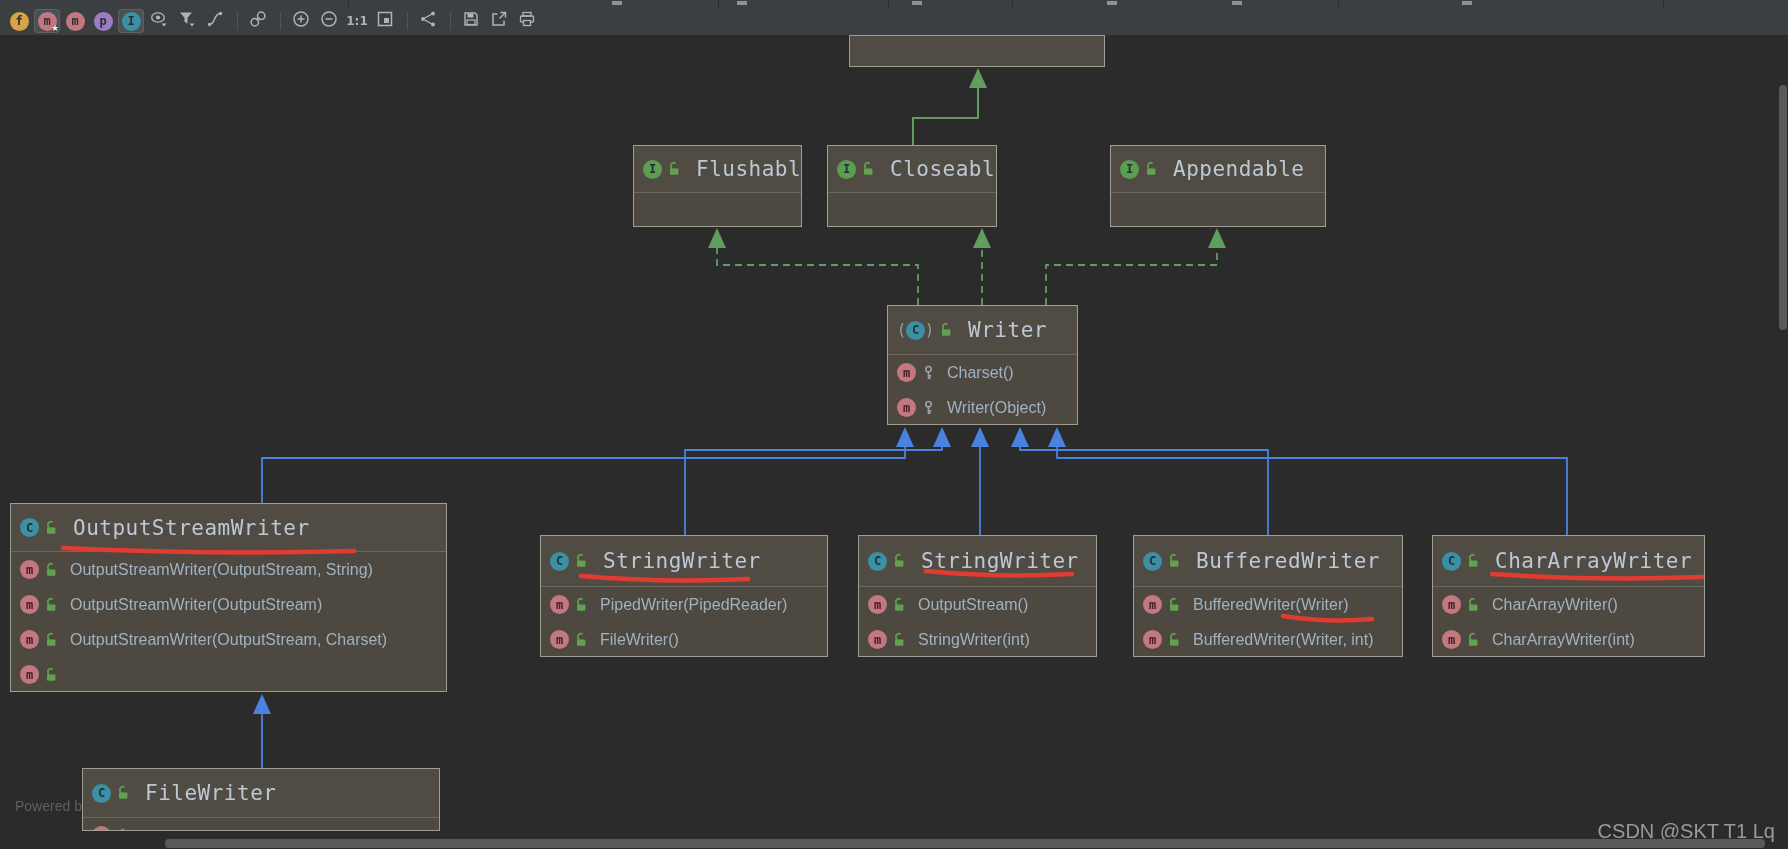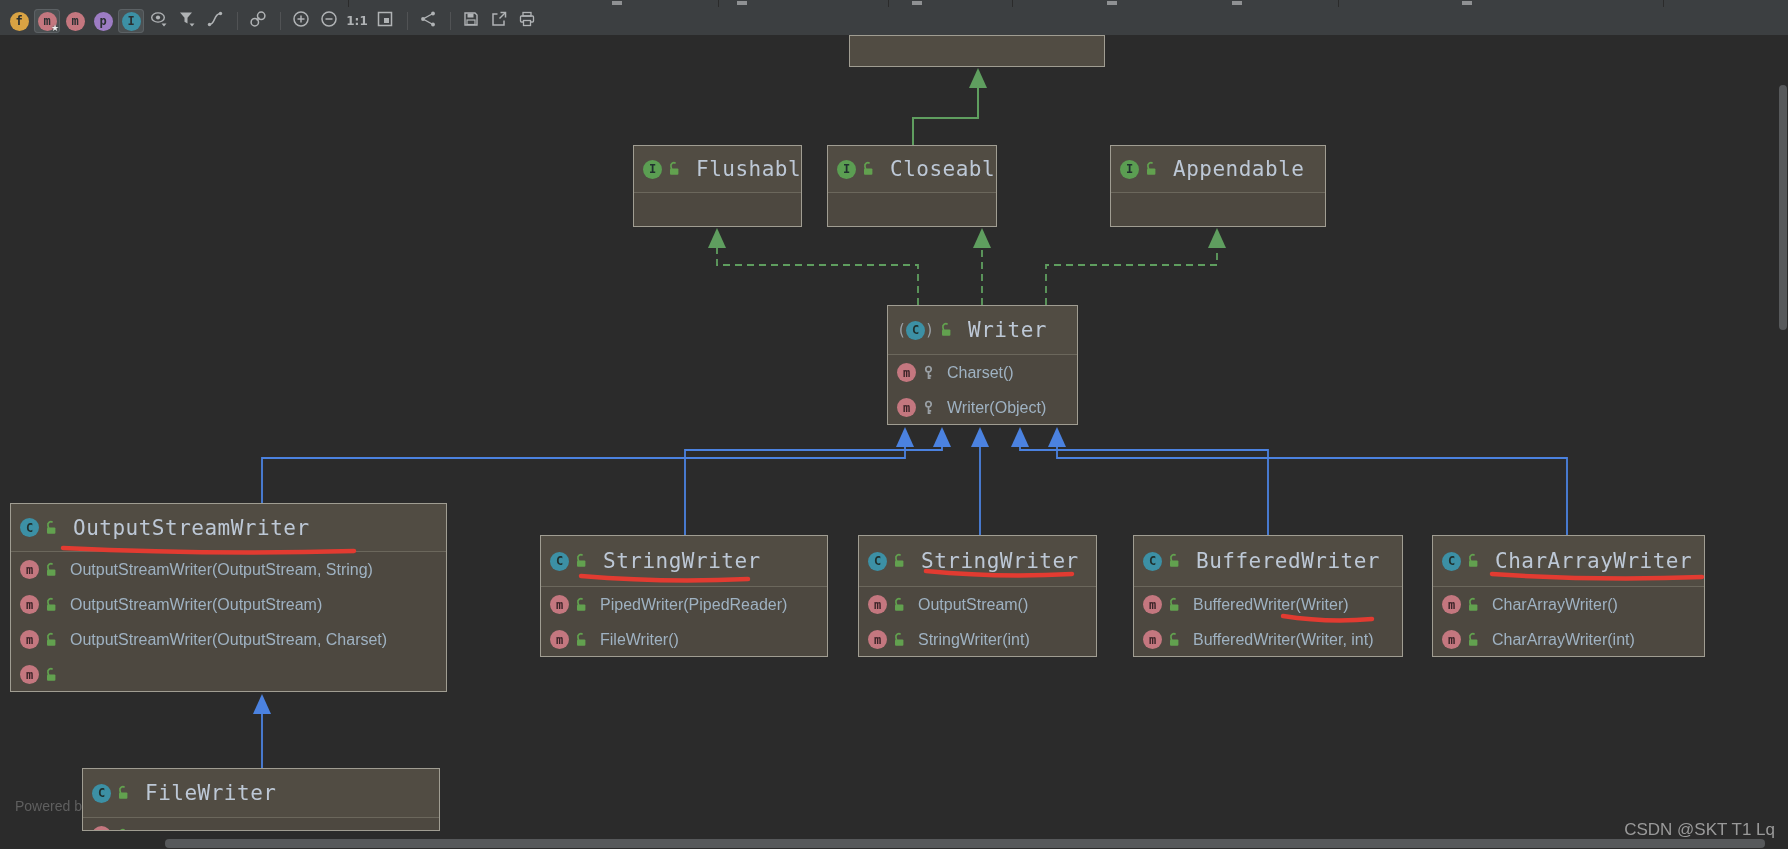--- a/index.html
+++ b/index.html
@@ -42,21 +42,21 @@
   .vis{margin-left:5px;flex:0 0 auto;display:flex;align-items:center;}
   .node-title{margin-left:14px;font-family:"DejaVu Sans Mono",monospace;font-size:21px;letter-spacing:.5px;
               color:#bdc8d6;white-space:nowrap;}
   .member-row{height:35px;display:flex;align-items:center;padding-left:9px;box-sizing:border-box;}
   .mcircle{width:19px;height:19px;border-radius:50%;background:#C4777F;display:flex;align-items:center;
            justify-content:center;font-family:"DejaVu Sans Mono",monospace;font-weight:bold;font-size:12px;
            color:#3a2327;flex:0 0 auto;}
   .member-text{margin-left:11px;font-size:16px;color:#9fb2c2;white-space:nowrap;}
 
   .powered{position:absolute;left:15px;top:798px;z-index:1;color:#5f5f5f;font-size:14px;}
-  .csdn{position:absolute;right:13px;top:820px;z-index:5;color:#9a9a9a;font-size:17px;}
+  .csdn{position:absolute;right:13px;top:820px;z-index:5;color:#9a9a9a;font-size:20px;}
 
   .hscroll{position:absolute;left:165px;top:839px;width:1600px;height:9px;background:#57595b;z-index:5;border-radius:4px;}
   .vscroll{position:absolute;left:1779px;top:85px;width:8px;height:245px;background:#57595b;z-index:5;border-radius:4px;}
 </style>
 </head>
 <body>
 
 <div class="screen">
   <div class="canvas">
     <svg class="edges" id="edges-svg" width="1788" height="849">

